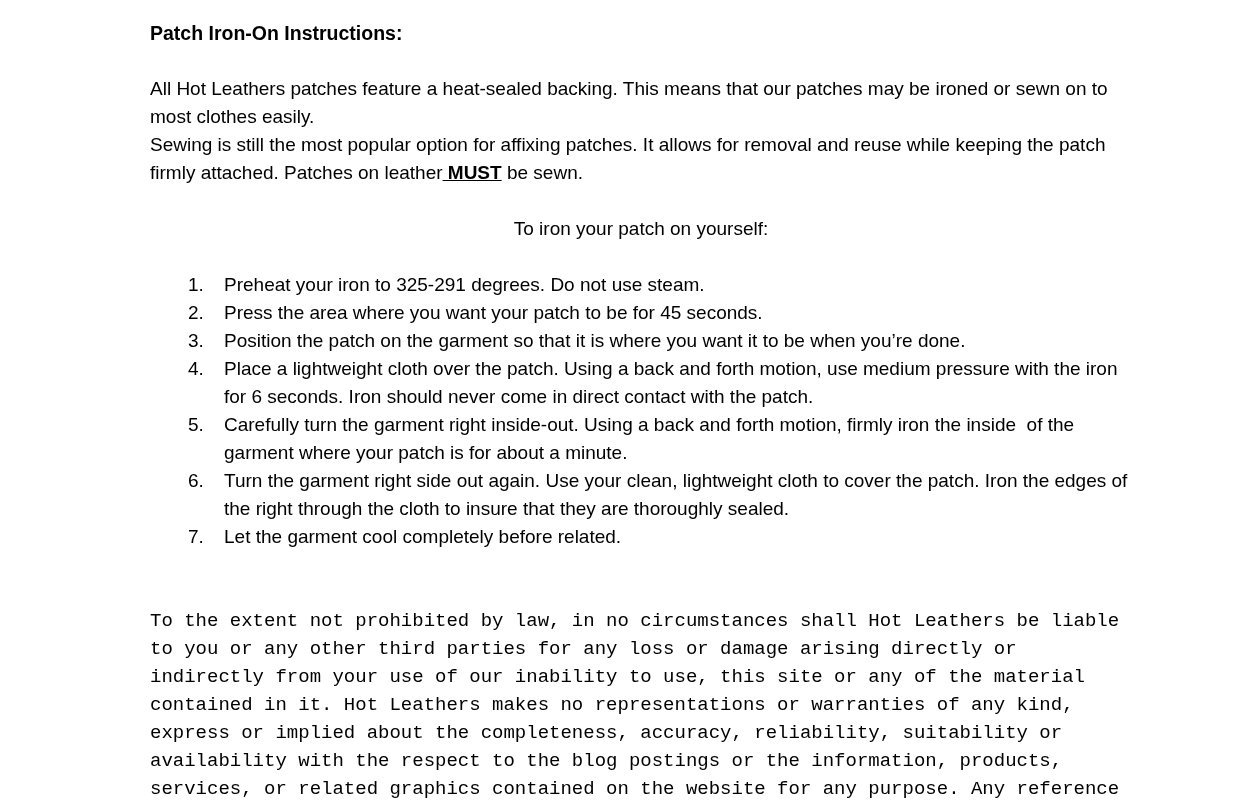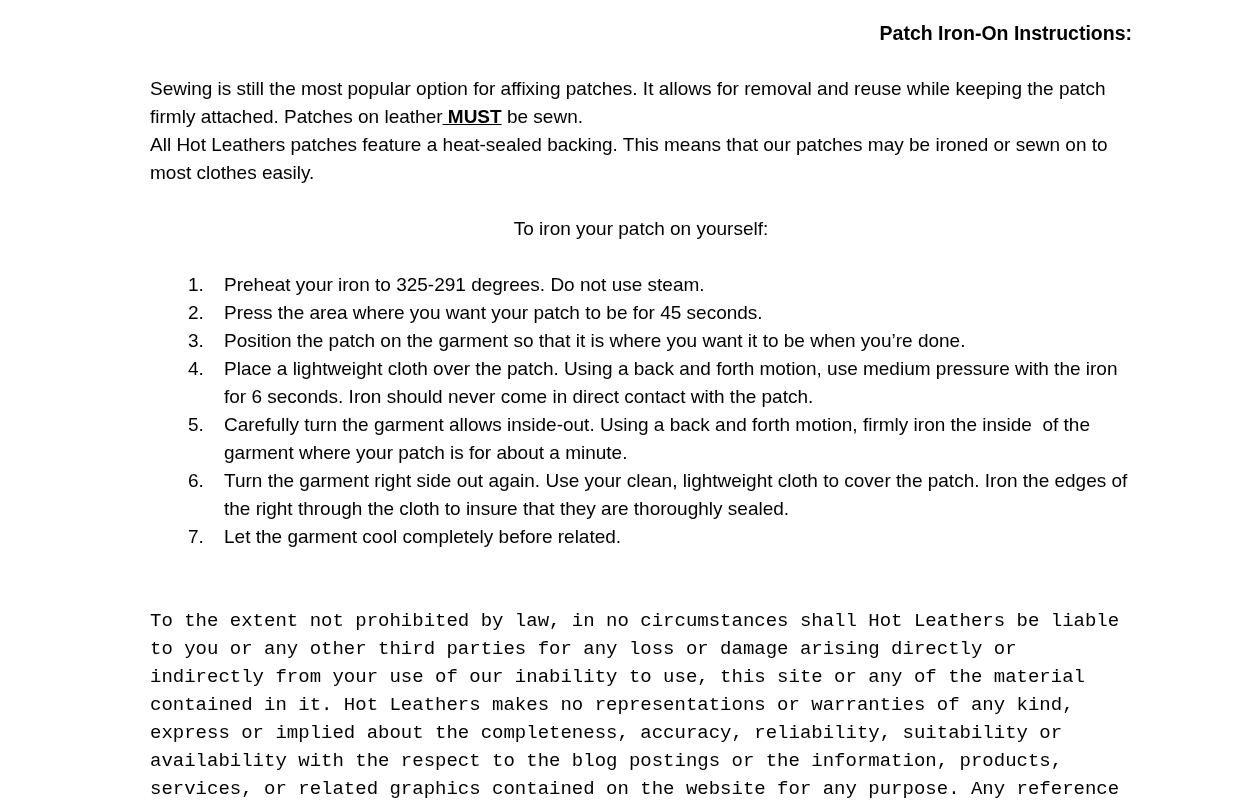--- a/index.html
+++ b/index.html
@@ -19,21 +19,20 @@
     position: absolute;
     left: 150px;
     top: 19px;
     width: 982px;
     font-size: 19px;
     line-height: 28px;
   }
   .doc-title {
     font-weight: 700;
     font-size: 19.5px;
-    text-align: right;
   }
   .intro {
     margin-top: 28px;
   }
   .para {
     white-space: pre-wrap;
   }
   .emphasis {
     font-weight: 700;
     text-decoration: underline;
@@ -66,22 +65,22 @@
   }
 </style>
 </head>
 <body>
 
 <div class="page">
 
   <div class="doc-title">Patch Iron-On Instructions:</div>
 
   <div class="intro">
+    <div class="para">All Hot Leathers patches feature a heat-sealed backing. This means that our patches may be ironed or sewn on to most clothes easily.</div>
     <div class="para"><span>Sewing is still the most popular option for affixing patches. It allows for removal and reuse while keeping the patch firmly attached. Patches on leather</span><span class="emphasis"> MUST</span><span> be sewn.</span></div>
-    <div class="para">All Hot Leathers patches feature a heat-sealed backing. This means that our patches may be ironed or sewn on to most clothes easily.</div>
   </div>
 
   <div class="list-intro para">To iron your patch on yourself:</div>
 
   <div class="steps">
     <div class="step-row">
       <span class="step-num">1.</span>
       <div class="step-text">Preheat your iron to 325-291 degrees. Do not use steam.</div>
     </div>
     <div class="step-row">
@@ -91,21 +90,21 @@
     <div class="step-row">
       <span class="step-num">3.</span>
       <div class="step-text">Position the patch on the garment so that it is where you want it to be when you’re done.</div>
     </div>
     <div class="step-row">
       <span class="step-num">4.</span>
       <div class="step-text">Place a lightweight cloth over the patch. Using a back and forth motion, use medium pressure with the iron for 6 seconds. Iron should never come in direct contact with the patch.</div>
     </div>
     <div class="step-row">
       <span class="step-num">5.</span>
-      <div class="step-text">Carefully turn the garment allows inside-out. Using a back and forth motion, firmly iron the inside  of the garment where your patch is for about a minute.</div>
+      <div class="step-text">Carefully turn the garment right inside-out. Using a back and forth motion, firmly iron the inside  of the garment where your patch is for about a minute.</div>
     </div>
     <div class="step-row">
       <span class="step-num">6.</span>
       <div class="step-text">Turn the garment right side out again. Use your clean, lightweight cloth to cover the patch. Iron the edges of the right through the cloth to insure that they are thoroughly sealed.</div>
     </div>
     <div class="step-row">
       <span class="step-num">7.</span>
       <div class="step-text">Let the garment cool completely before related.</div>
     </div>
   </div>

